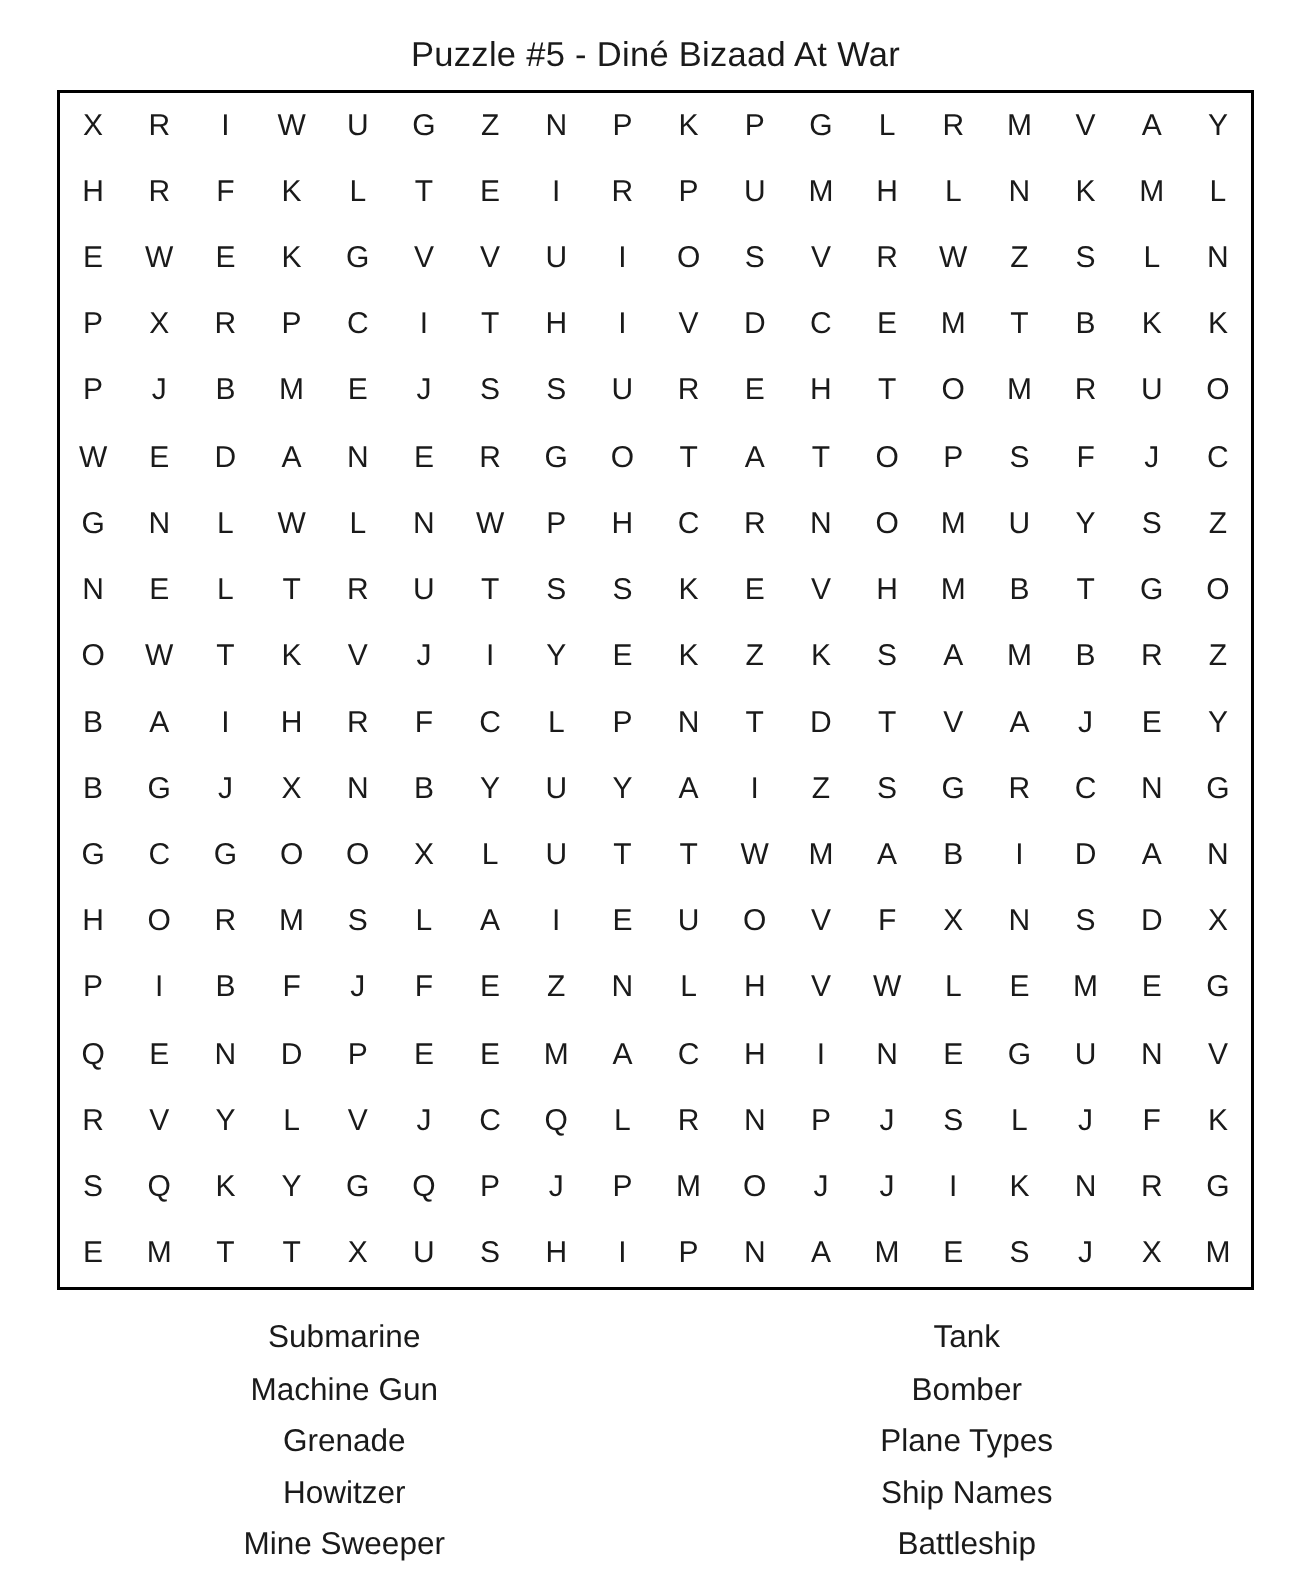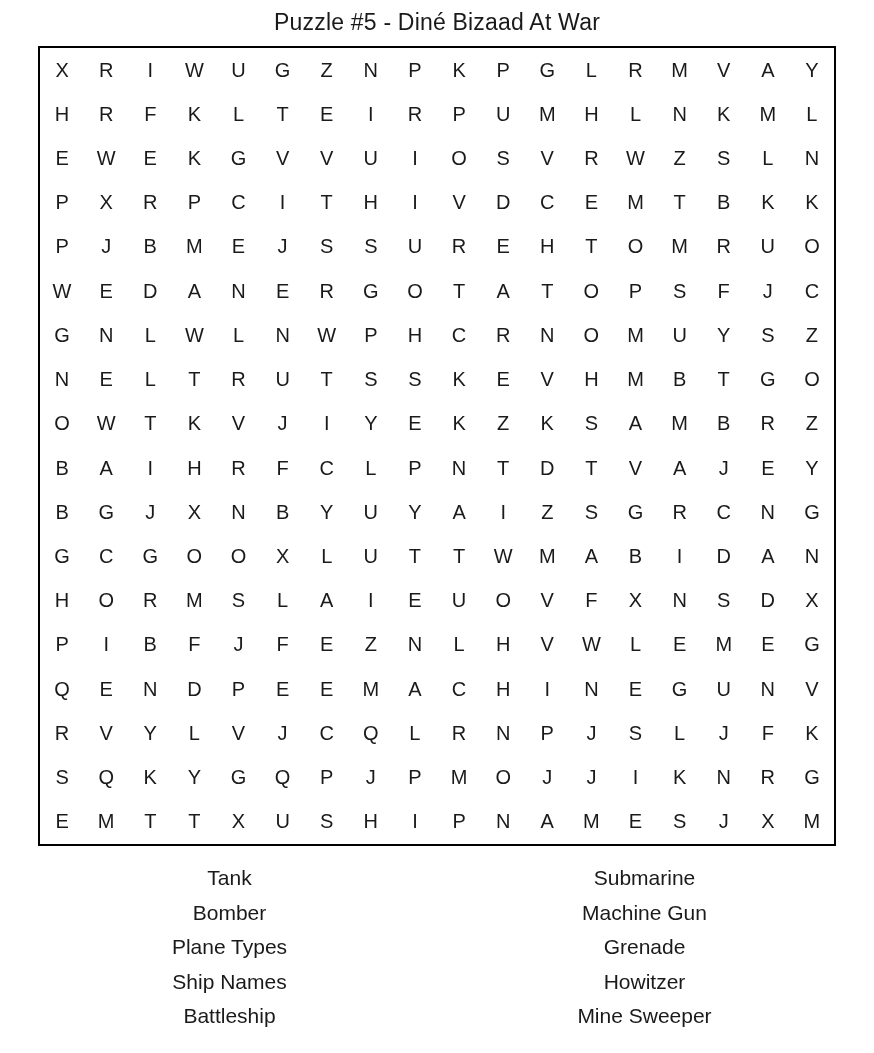--- a/index.html
+++ b/index.html
@@ -11,21 +11,21 @@
     width: 874px;
     height: 1053px;
     background: #ffffff;
     font-family: "Liberation Sans", sans-serif;
     color: #1a1a1a;
     box-sizing: border-box;
     overflow: hidden;
   }
   .title {
     margin: 0;
-    padding-top: 9px;
+    padding-top: 23px;
     text-align: center;
     font-size: 23px;
     font-weight: 400;
     letter-spacing: 0.2px;
     color: #1a1a1a;
   }
   .grid-box {
     width: 798px;
     height: 800px;
     margin: 10px auto 0 auto;
@@ -389,27 +389,27 @@
       <div class="cell">M</div>
       <div class="cell">E</div>
       <div class="cell">S</div>
       <div class="cell">J</div>
       <div class="cell">X</div>
       <div class="cell">M</div>
     </div>
 
   <div class="words" id="words">
       <div class="word-col">
+        <div class="word">Submarine</div>
+        <div class="word">Machine Gun</div>
+        <div class="word">Grenade</div>
+        <div class="word">Howitzer</div>
+        <div class="word">Mine Sweeper</div>
+      </div>
+      <div class="word-col">
         <div class="word">Tank</div>
         <div class="word">Bomber</div>
         <div class="word">Plane Types</div>
         <div class="word">Ship Names</div>
         <div class="word">Battleship</div>
       </div>
-      <div class="word-col">
-        <div class="word">Submarine</div>
-        <div class="word">Machine Gun</div>
-        <div class="word">Grenade</div>
-        <div class="word">Howitzer</div>
-        <div class="word">Mine Sweeper</div>
-      </div>
     </div>
 </div>
 
 </body></html>

